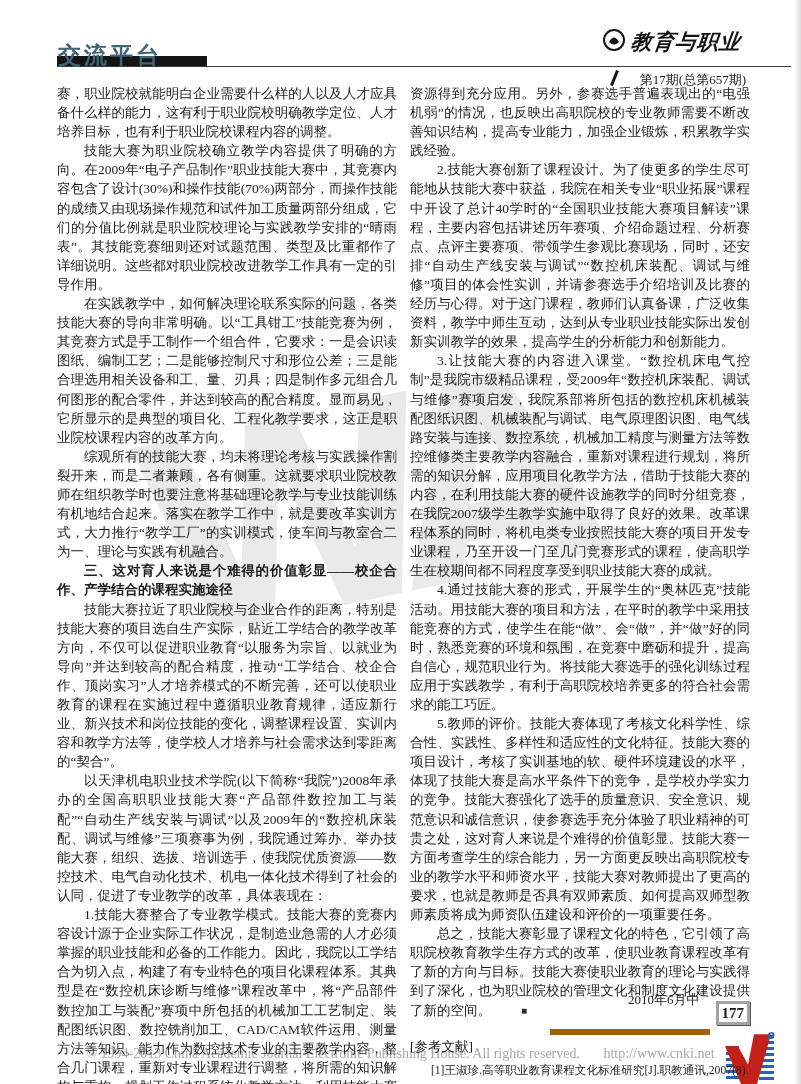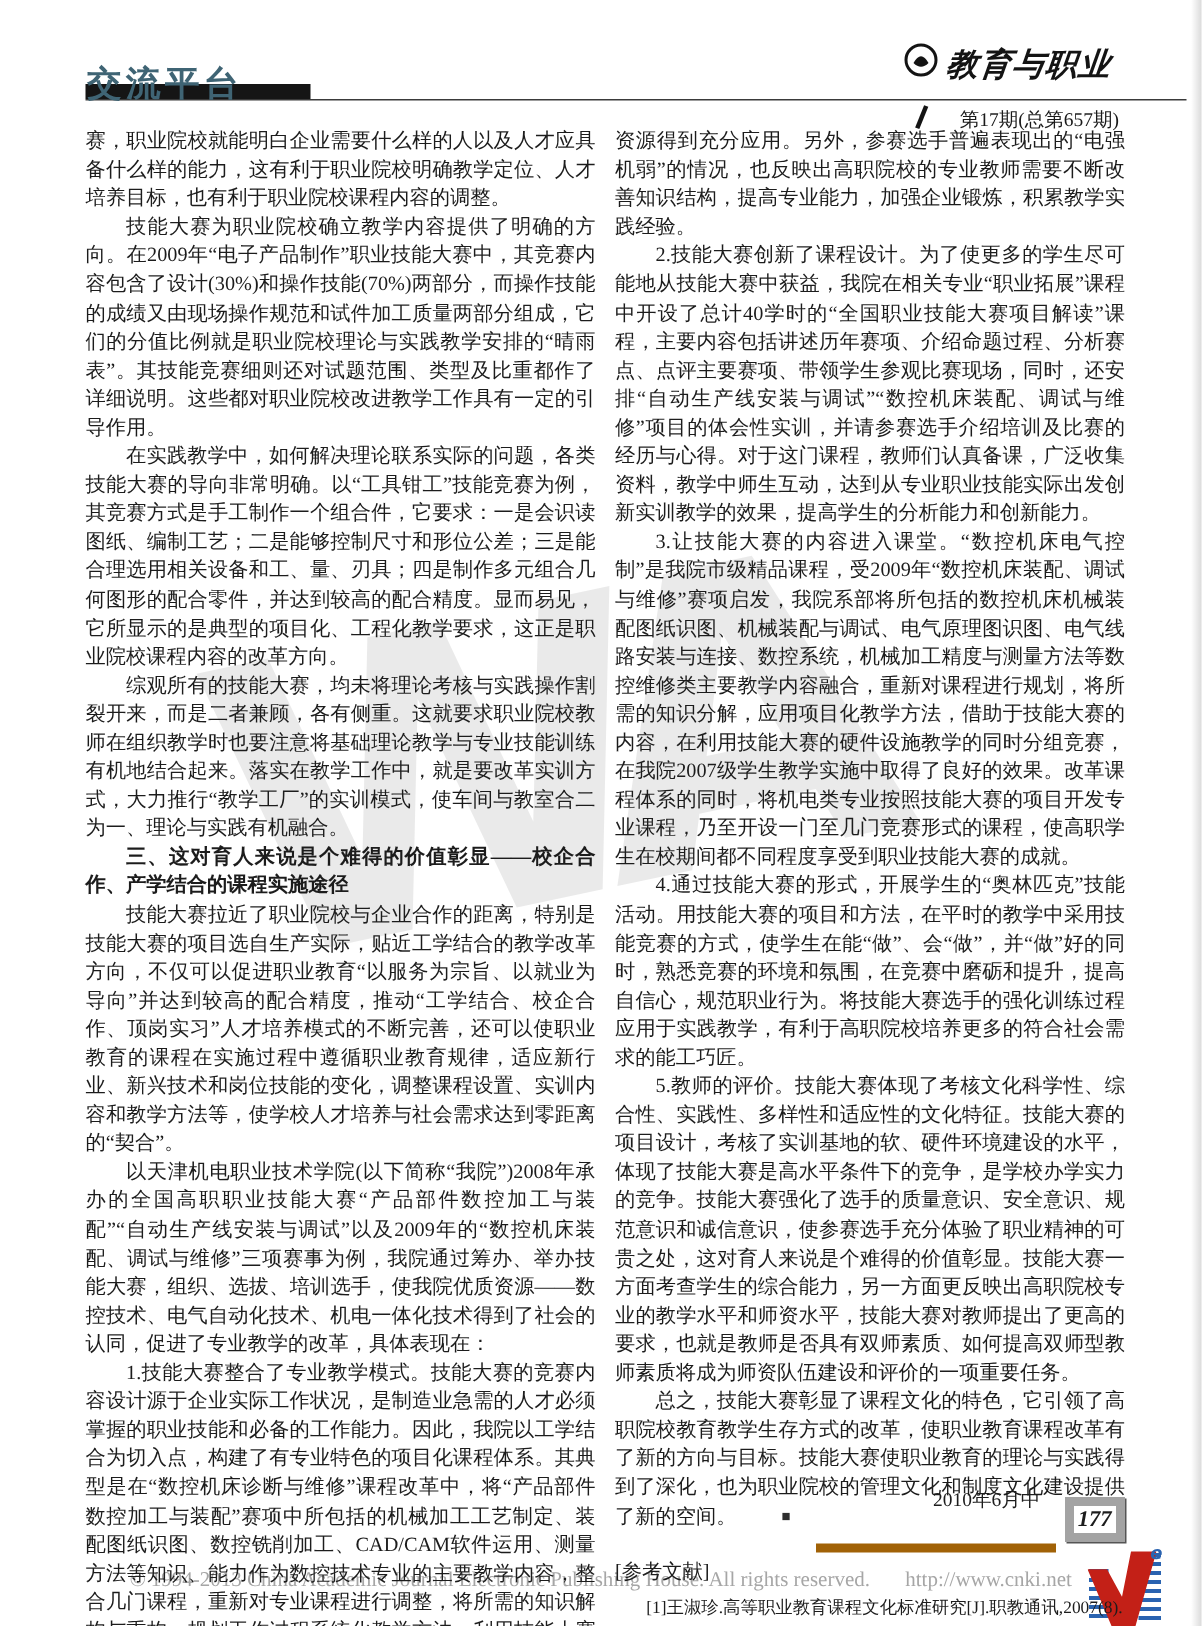--- a/index.html
+++ b/index.html
@@ -29,22 +29,22 @@
 
   
   .refs{margin-top:16px;}
   .refs-title{margin:0 0 3px 0;font-size:13.5px;text-indent:0;}
   .ref{margin:5px 0 2px 0;font-size:11.6px;line-height:20.5px;text-indent:1.8em;text-align:justify;}
 
   
   .issue-footer{position:absolute;left:410px;top:991px;width:340px;display:flex;
         justify-content:flex-end;align-items:center;}
   .issue-date{font-size:13px;border-bottom:6px solid #a16207;padding:0 10px 20px 78px;}
-  .page-number{border:6px solid #a3a3a3;font-weight:bold;font-size:15px;line-height:16px;
-        padding:1px 3px;margin-left:6px;box-shadow:1px 1px 0 #555;font-style:italic;}
+  .page-number{border:3px solid #a3a3a3;font-weight:bold;font-size:15px;line-height:16px;
+        padding:1px 3px;margin-left:6px;box-shadow:1px 1px 0 #555;}
 
   
   .copyright{position:absolute;left:0;right:0;top:1046px;text-align:center;
         font-size:14px;color:var(--copyright,#a6a6a6);}
   .copyright .url{margin-left:20px;}
 
   
   .cnki-logo{position:absolute;right:26px;bottom:0px;width:50px;height:54px;}
   .stripes{position:absolute;background:repeating-linear-gradient(to bottom,var(--logo-blue,#2a63b0) 0 3px,#ffffff 3px 6px);}
   .stripes.l{left:1px;top:16px;width:13px;height:34px;}

